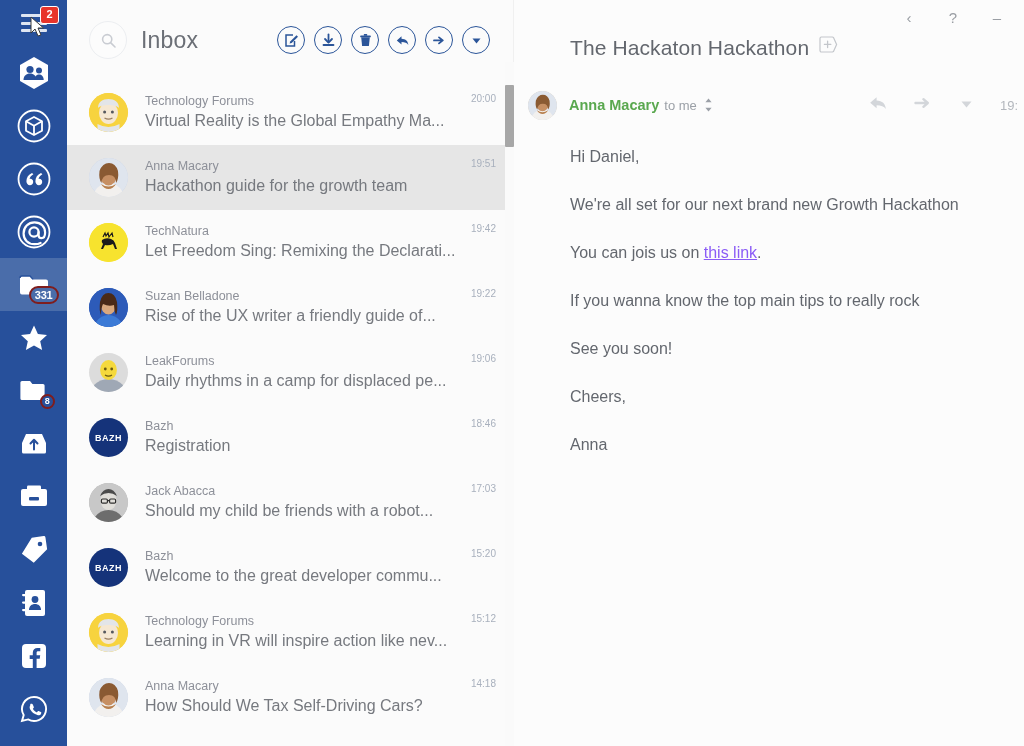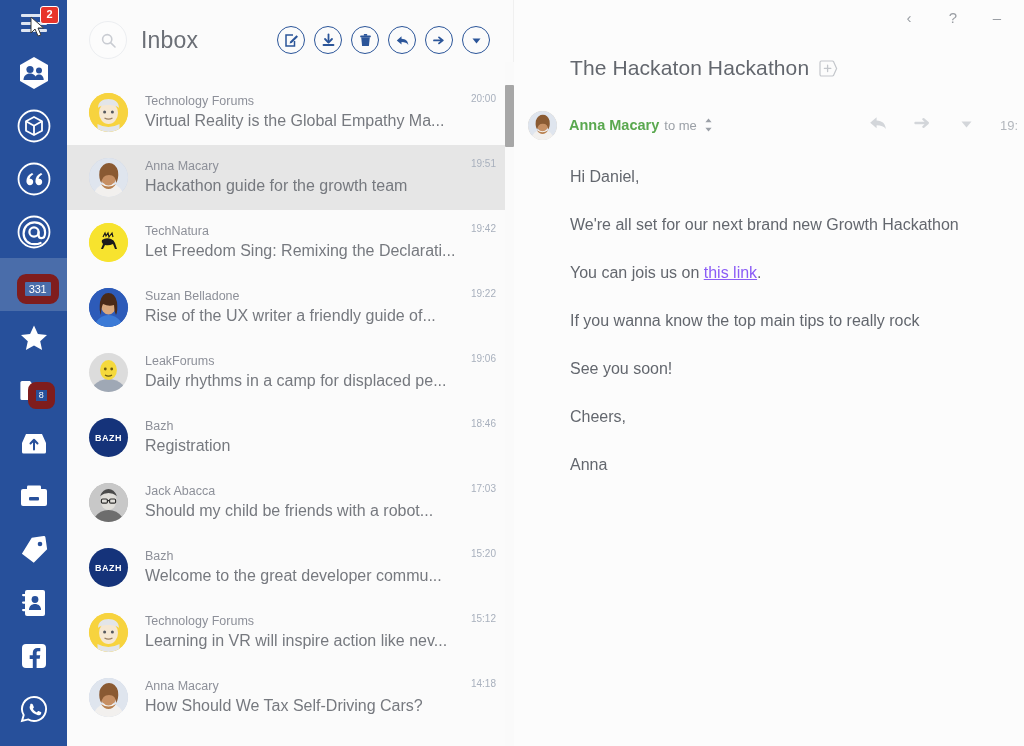--- a/index.html
+++ b/index.html
@@ -63,25 +63,25 @@
     position: absolute;
     left: 30px; top: 16px;
     width: 16px; height: 22px;
     pointer-events: none;
     z-index: 20;
   }
   .count-pill {
     position: absolute;
     right: -9px; bottom: -5px;
     background: #27509b;
-    border: 8px solid #7f1d1d;
+    border: 2px solid #7f1d1d;
     border-radius: 9px;
     color: #ffffff;
     font-size: 11px;
-    font-weight: normal;
+    font-weight: bold;
     padding: 0px 4px;
     line-height: 14px;
     letter-spacing: -0.2px;
   }
   .sb-item.active .count-pill { background: #4a6daa; }
   .count-pill.small {
     right: -6px; bottom: -4px;
     border-radius: 8px;
     font-size: 9px;
     line-height: 11px;
@@ -214,23 +214,23 @@
     gap: 26px;
     color: #9ea2a8;
   }
   .win-btn {
     width: 18px; height: 18px;
     display: flex; align-items: center; justify-content: center;
     font-size: 15px;
     color: #9a9ea4;
   }
   .read-header {
-    padding: 56px 0 0 56px;
-    display: flex;
-    align-items: center;
+    padding: 36px 0 0 56px;
+    display: flex;
+    align-items: flex-start;
   }
   .read-title {
     font-size: 21px;
     color: #63676e;
     letter-spacing: 0.1px;
     white-space: nowrap;
   }
   .tag-plus {
     margin-left: 10px;
     width: 19px; height: 17px;

